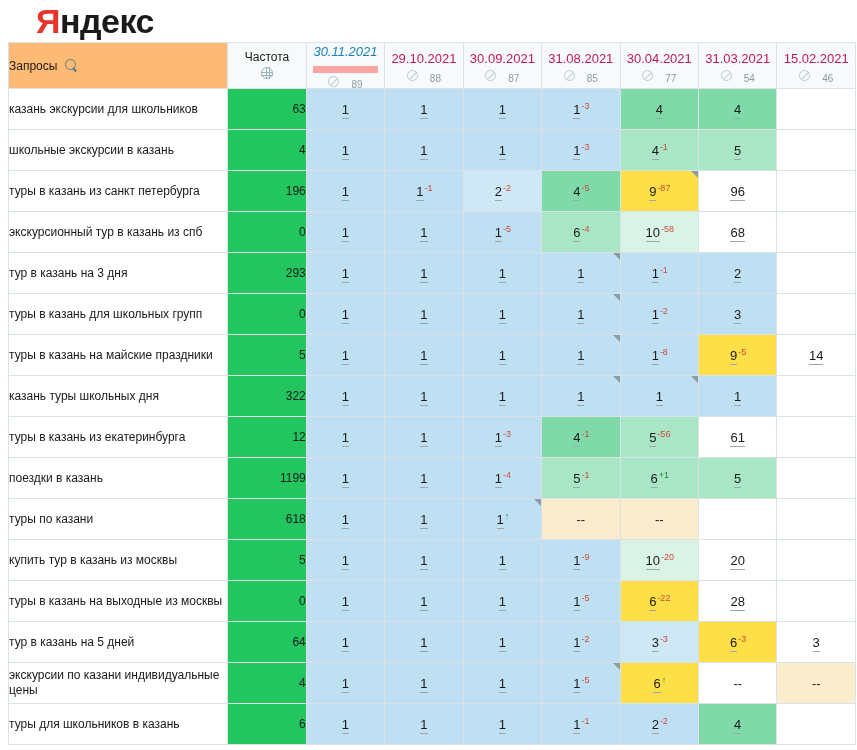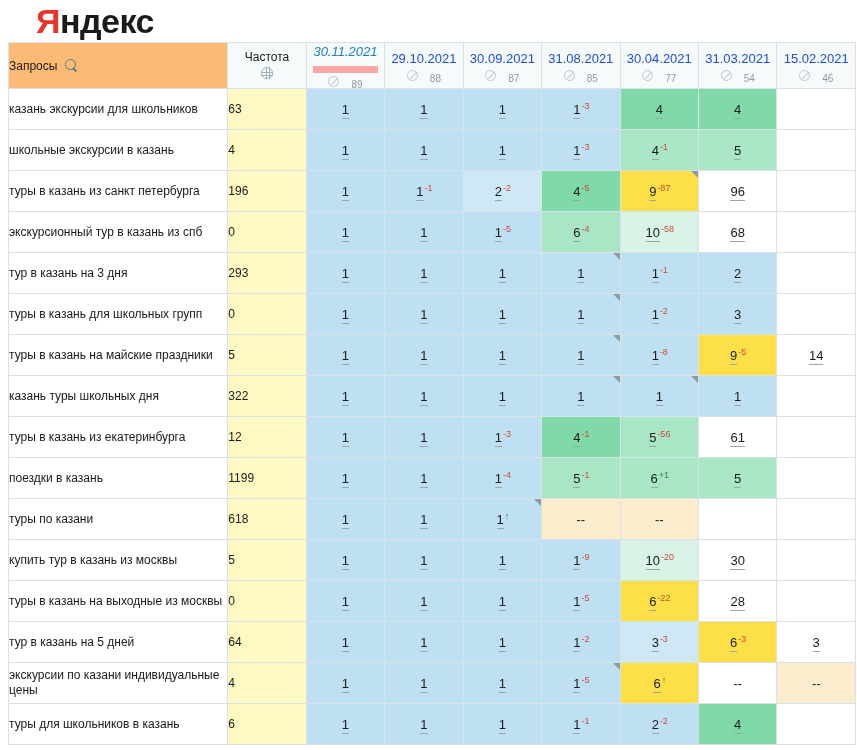--- a/index.html
+++ b/index.html
@@ -116,21 +116,21 @@
     content:"";
     position:absolute; left:-1px; top:4px;
     width: 12px; height: 2px;
     border-top: 1px solid #9bb2bb;
     border-bottom: 1px solid #9bb2bb;
   }
   th.c-date .date-txt {
     display: block;
     font-size: 13px;
     line-height: 16px;
-    color: #1d4ed8;
+    color: #be185d;
   }
   th.c-date.active .date-txt {
     color: #1a7fc1;
     border-bottom: 7px solid #fca5a5;
     display: inline-block;
     padding-bottom: 6px;
     font-style: italic;
   }
   .sub-row {
     display: flex;
@@ -163,24 +163,24 @@
   
   td.q {
     text-align: left;
     padding: 6px 8px 6px 10px;
     font-size: 12.5px;
     line-height: 15px;
     color: #2d3b42;
     background: #fff;
   }
   td.freq {
-    text-align: left;
+    text-align: right;
     font-size: 13px;
     color: #2d3b42;
-    background: #fef9c3;
+    background: #22c55e;
   }
   td.pos {
     text-align: center;
     position: relative;
     height: 41px;
   }
   .val {
     font-size: 13px;
     color: #1a1a1a;
   }
@@ -431,21 +431,21 @@
             <td class="pos bg-white"></td>
           </tr>
           <tr>
             <td class="q">купить тур в казань из москвы</td>
             <td class="freq">5</td>
             <td class="pos bg-blue"><span class="cell-inner"><span class="val link">1</span></span></td>
             <td class="pos bg-blue"><span class="cell-inner"><span class="val link">1</span></span></td>
             <td class="pos bg-blue"><span class="cell-inner"><span class="val link">1</span></span></td>
             <td class="pos bg-blue"><span class="cell-inner"><span class="val link">1</span><span class="delta down">-9</span></span></td>
             <td class="pos bg-green4"><span class="cell-inner"><span class="val link">10</span><span class="delta down">-20</span></span></td>
-            <td class="pos bg-white"><span class="cell-inner"><span class="val link">30</span></span></td>
+            <td class="pos bg-white"><span class="cell-inner"><span class="val link">20</span></span></td>
             <td class="pos bg-white"></td>
           </tr>
           <tr>
             <td class="q">туры в казань на выходные из москвы</td>
             <td class="freq">0</td>
             <td class="pos bg-blue"><span class="cell-inner"><span class="val link">1</span></span></td>
             <td class="pos bg-blue"><span class="cell-inner"><span class="val link">1</span></span></td>
             <td class="pos bg-blue"><span class="cell-inner"><span class="val link">1</span></span></td>
             <td class="pos bg-blue"><span class="cell-inner"><span class="val link">1</span><span class="delta down">-5</span></span></td>
             <td class="pos bg-green3"><span class="cell-inner"><span class="val link">6</span><span class="delta down">-22</span></span></td>

